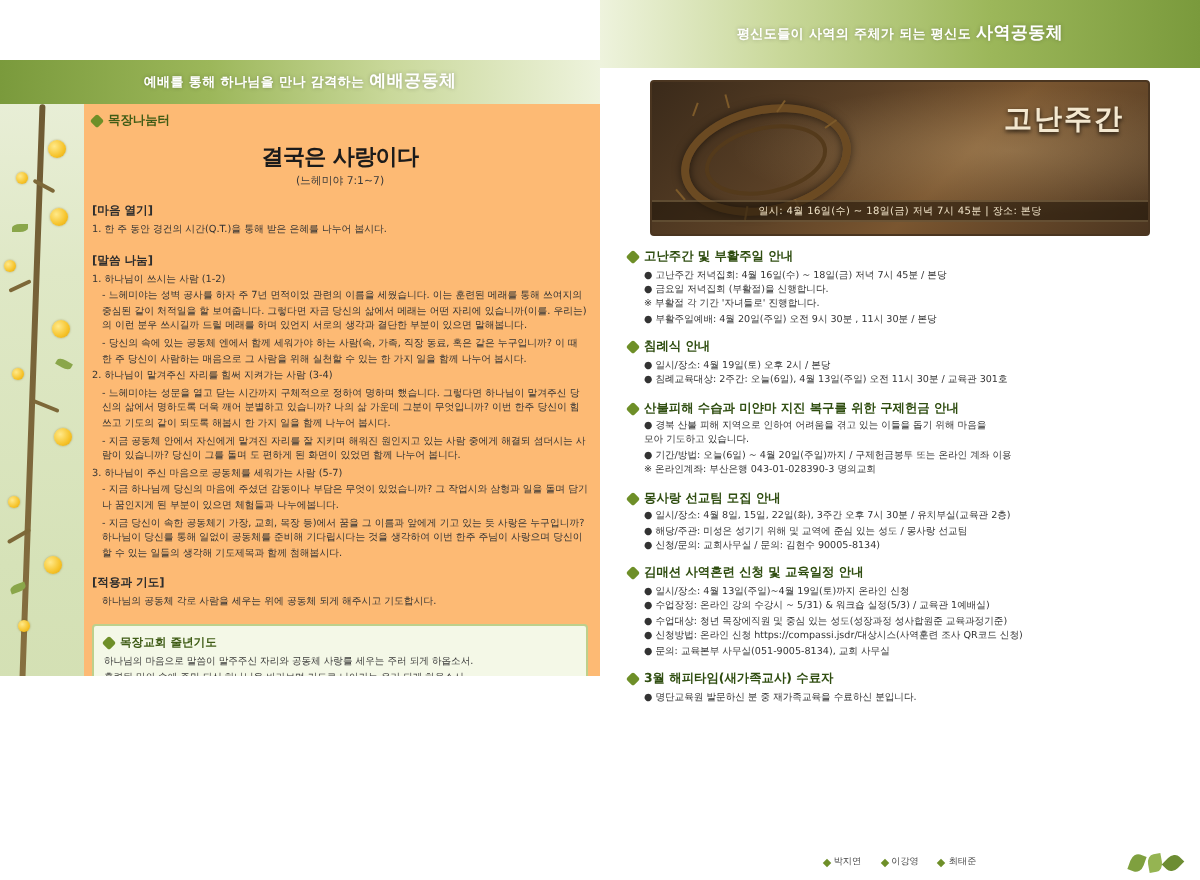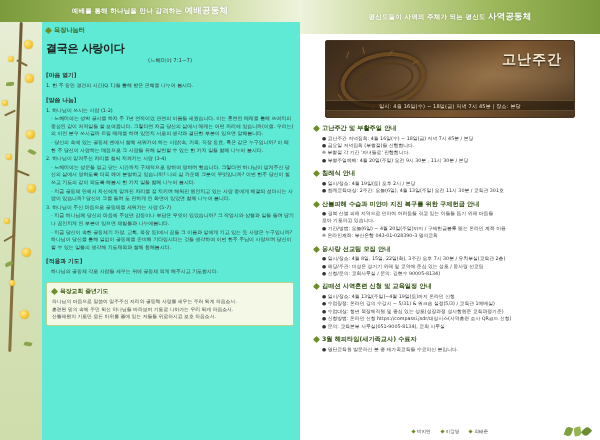--- a/index.html
+++ b/index.html
@@ -9,23 +9,24 @@
     background:#ffffff;
     font-size:5px;
     color:#2b2b2b;
     overflow:hidden;
   }
   .page { position:relative; width:600px; height:440px; display:flex; }
 
   
   .left {
     position:relative;
-    width:300px; height:440px;
-    background:#5eead4;
+    width:300px; height:308px;
+    background:#fdba74;
     overflow:hidden;
+    margin-top:30px;
   }
   .left-header {
     position:relative;
     height:22px;
     background:linear-gradient(90deg,#7a9a3c 0%,#9cb75a 35%,#c9d89a 65%,#eef3dd 100%);
     display:flex; align-items:center; justify-content:center;
   }
   .left-header .hdr-text {
     font-size:6.5px; color:#ffffff; letter-spacing:.2px; font-weight:bold;
     text-shadow:0 0 2px rgba(0,0,0,.25);
@@ -51,21 +52,21 @@
 
   .sec-title {
     display:flex; align-items:center; gap:3px;
     font-size:6.2px; font-weight:bold; color:#3f5c16; margin-bottom:3px;
   }
   .sec-title .bullet {
     display:inline-block; width:5px; height:5px; background:#6e8f28;
     transform:rotate(45deg); border-radius:1px;
   }
   .sermon-title {
-    text-align:left; font-size:11px; font-weight:bold; color:#1b1b1b;
+    text-align:center; font-size:11px; font-weight:bold; color:#1b1b1b;
     margin:6px 0 1px; letter-spacing:-.3px;
   }
   .sermon-ref { text-align:center; font-size:5.4px; color:#3a3a3a; margin-bottom:7px; }
 
   .blk { margin-bottom:6px; }
   .blk-head {
     font-size:5.8px; font-weight:bold; color:#2d2d2d; margin-bottom:2px;
   }
   p.line { font-size:4.9px; line-height:1.55; color:#333; margin:0 0 1px 0; }
   p.line.ind { padding-left:5px; }

